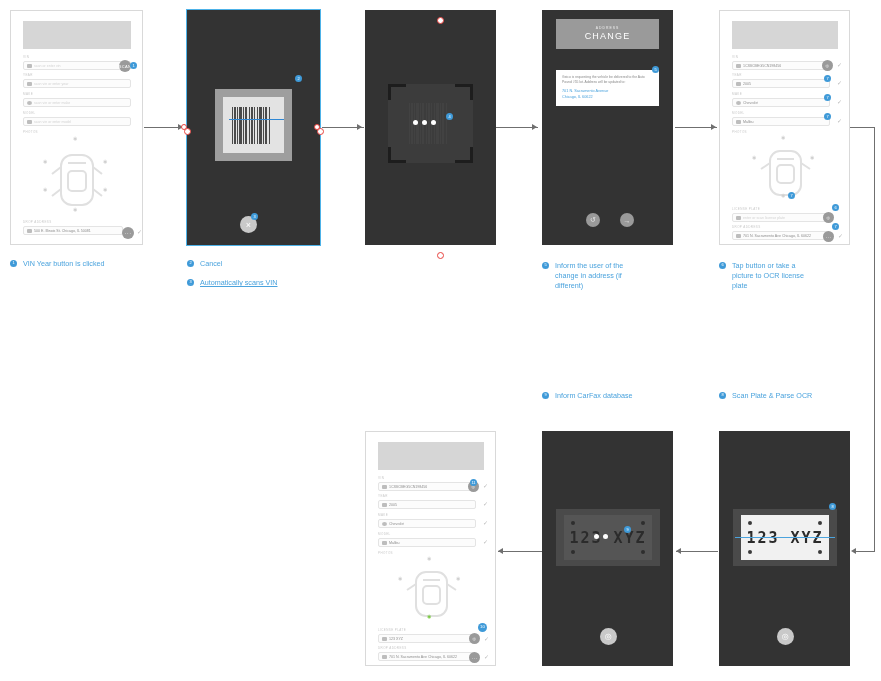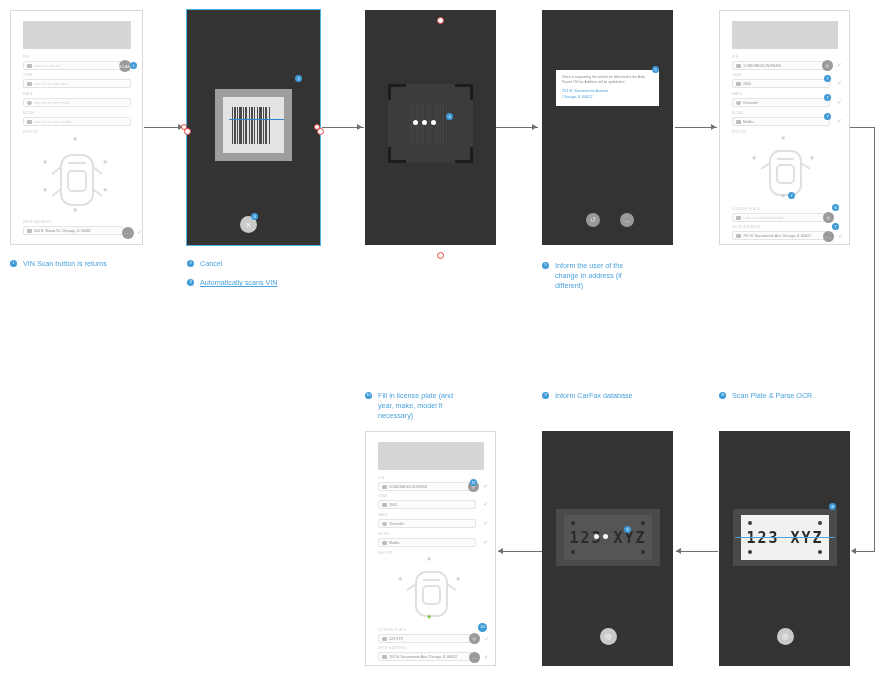--- a/index.html
+++ b/index.html
@@ -301,20 +301,24 @@
       <div class="dots" style="left:25px; top:36px;">
         <span></span>
         <span></span>
         <span></span>
       </div>
     </div>
     <div class="abs badge b-sm" style="left:81px; top:103px;">4</div>
   </div>
 
   <div class="abs screen-dark" style="left:542px; top:10px; width:131px; height:235px;">
+    <div class="abs ac-banner" style="left:14px; top:9px; width:103px; height:30px;">
+      <div class="ac-kicker">ADDRESS</div>
+      <div class="ac-title">CHANGE</div>
+    </div>
 
     <div class="abs ac-card" style="left:14px; top:60px; width:103px;">
       <div class="ac-body">Geico is requesting the vehicle be delivered to the Auto Pound #55 lot. Address will be updated to:</div>
       <div class="ac-addr">701 N. Sacramento Avenue</div>
       <div class="ac-addr" style="margin-top:0;">Chicago, IL 60622</div>
     </div>
     <div class="abs badge b-sm" style="left:110px; top:56px;">5</div>
 
     <div class="abs nav-btn" style="left:44px; top:203px;">
       <span>↺</span>
@@ -402,21 +406,21 @@
         <span class="ftext val">701 N. Sacramento Ave Chicago, IL 60622</span>
       </div>
     </div>
     <div class="abs circle-btn" style="left:103px; top:220px; width:11px; height:11px; font-size:5px;">···</div>
     <div class="abs badge b-sm" style="left:112px; top:212px;">7</div>
     <div class="abs check" style="left:118px; top:222px;">✓</div>
   </div>
 
   <div class="caption" style="left:10px; top:259px; width:160px;">
     <span class="badge b-sm">1</span>
-    <span class="cap-text">VIN Scan button is returns</span>
+    <span class="cap-text">VIN Year button is clicked</span>
   </div>
 
   <div class="caption" style="left:187px; top:259px; width:160px;">
     <span class="badge b-sm">2</span>
     <span class="cap-text">Cancel</span>
   </div>
   <div class="caption" style="left:187px; top:278px; width:160px;text-decoration:underline;">
     <span class="badge b-sm">3</span>
     <span class="cap-text">Automatically scans VIN</span>
   </div>
@@ -424,30 +428,30 @@
 
   <div class="caption" style="left:542px; top:261px; width:120px;">
     <span class="badge b-sm">5</span>
     <span class="cap-text">
       <span>Inform the user of the</span><br>
       <span>change in address (if</span><br>
       <span>different)</span>
     </span>
   </div>
 
-
-
-  <div class="caption" style="left:365px; top:391px; width:125px;">
-    <span class="badge b-sm">10</span>
+  <div class="caption" style="left:719px; top:261px; width:140px;">
+    <span class="badge b-sm">6</span>
     <span class="cap-text">
-      <span>Fill in license plate (and</span><br>
-      <span>year, make, model if</span><br>
-      <span>necessary)</span>
+      <span>Tap button or take a</span><br>
+      <span>picture to OCR license</span><br>
+      <span>plate</span>
     </span>
   </div>
+
+
 
   <div class="caption" style="left:542px; top:391px; width:150px;">
     <span class="badge b-sm">9</span>
     <span class="cap-text">Inform CarFax database</span>
   </div>
 
   <div class="caption" style="left:719px; top:391px; width:150px;">
     <span class="badge b-sm">8</span>
     <span class="cap-text">Scan Plate &amp; Parse OCR</span>
   </div>

